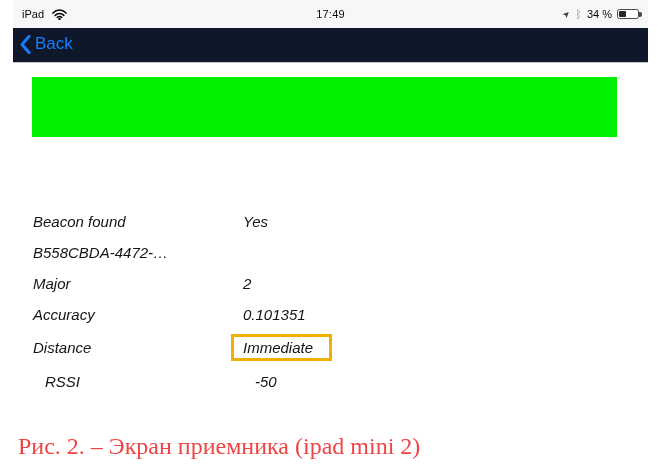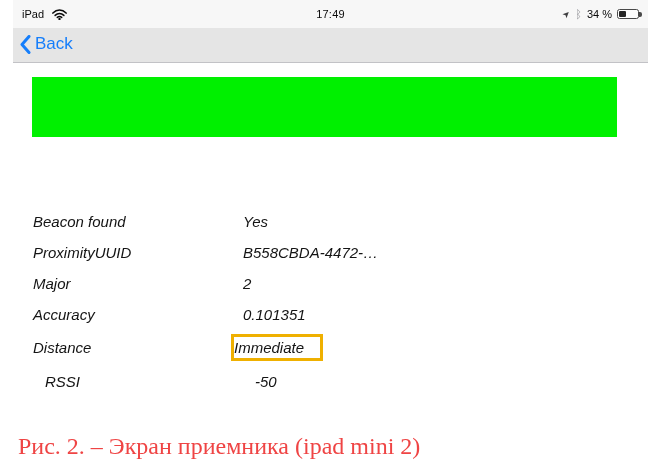--- a/index.html
+++ b/index.html
@@ -14,35 +14,35 @@
   .sb-left { position:absolute; left:9px; top:8px; display:flex; align-items:center; gap:8px;justify-content:center; }
   .sb-time { position:absolute; top:8px; left:0; right:0; text-align:center; letter-spacing:0.2px; }
   .sb-right { position:absolute; right:9px; top:6px; height:16px; display:flex; align-items:center; gap:5px; }
   .loc-icon { display:inline-block; transform:rotate(-45deg); font-size:9px; color:#3f3f41; line-height:1; }
   .bt-icon { font-family:"DejaVu Sans", sans-serif; font-size:11px; color:#98989d; line-height:1; }
   .battery { position:relative; width:22px; height:10px; border:1px solid #494949; border-radius:2.5px; background:#fdfdfd; }
   .battery .fill { position:absolute; left:1px; top:1px; bottom:1px; width:34%; background:#262626; border-radius:1px; }
   .battery .nub { position:absolute; right:-3.5px; top:2px; width:2.5px; height:4.5px; background:#494949; border-radius:0 2px 2px 0; }
 
   
-  .navbar { position:absolute; top:28px; left:0; right:0; height:35px; background:#e5e5e5;
+  .navbar { position:absolute; top:28px; left:0; right:0; height:35px; background:#0f172a;
             border-bottom:1px solid #c2c2c6;text-align:center; }
   .back-btn { position:absolute; left:7px; top:6px; display:flex; align-items:center; gap:4px;
               color:#157efb; font-size:17px; cursor:pointer; }
   .back-btn svg { display:block; }
 
   
   .indicator { position:absolute; left:19px; top:77px; width:585px; height:60px; background:#00f000; }
 
   
   .rows { position:absolute; left:20px; top:206px; width:580px; }
   .row { display:flex; align-items:center; height:31px; font-size:15px; color:#141414;font-style:italic; }
   .row-label { width:210px; flex:0 0 210px; }
   .row-value { white-space:nowrap; }
-  .value-box { display:inline-block; border:3px solid #efb000; padding:2px 16px 2px 0; margin-left:-12px; }
+  .value-box { display:inline-block; border:3px solid #efb000; padding:2px 16px 2px 9px; margin-left:-12px; }
 
   
   .caption { position:absolute; left:18px; top:433px; font-family:"Liberation Serif", serif;
              font-size:24px; color:#ef4444; white-space:nowrap; }
 </style>
 </head>
 <body>
 
 <div class="screenshot">
 
@@ -78,21 +78,20 @@
   </div>
 
   <div class="indicator" style="background: rgb(0, 240, 0);"></div>
 
   <div class="rows">
     <div class="row">
       <span class="row-label">Beacon found</span>
       <span class="row-value">Yes</span>
     </div>
     <div class="row">
-      <span class="row-label">ProximityUUID</span>
       <span class="row-value">B558CBDA-4472-…</span>
     </div>
     <div class="row">
       <span class="row-label">Major</span>
       <span class="row-value">2</span>
     </div>
     <div class="row">
       <span class="row-label">Accuracy</span>
       <span class="row-value">0.101351</span>
     </div>

